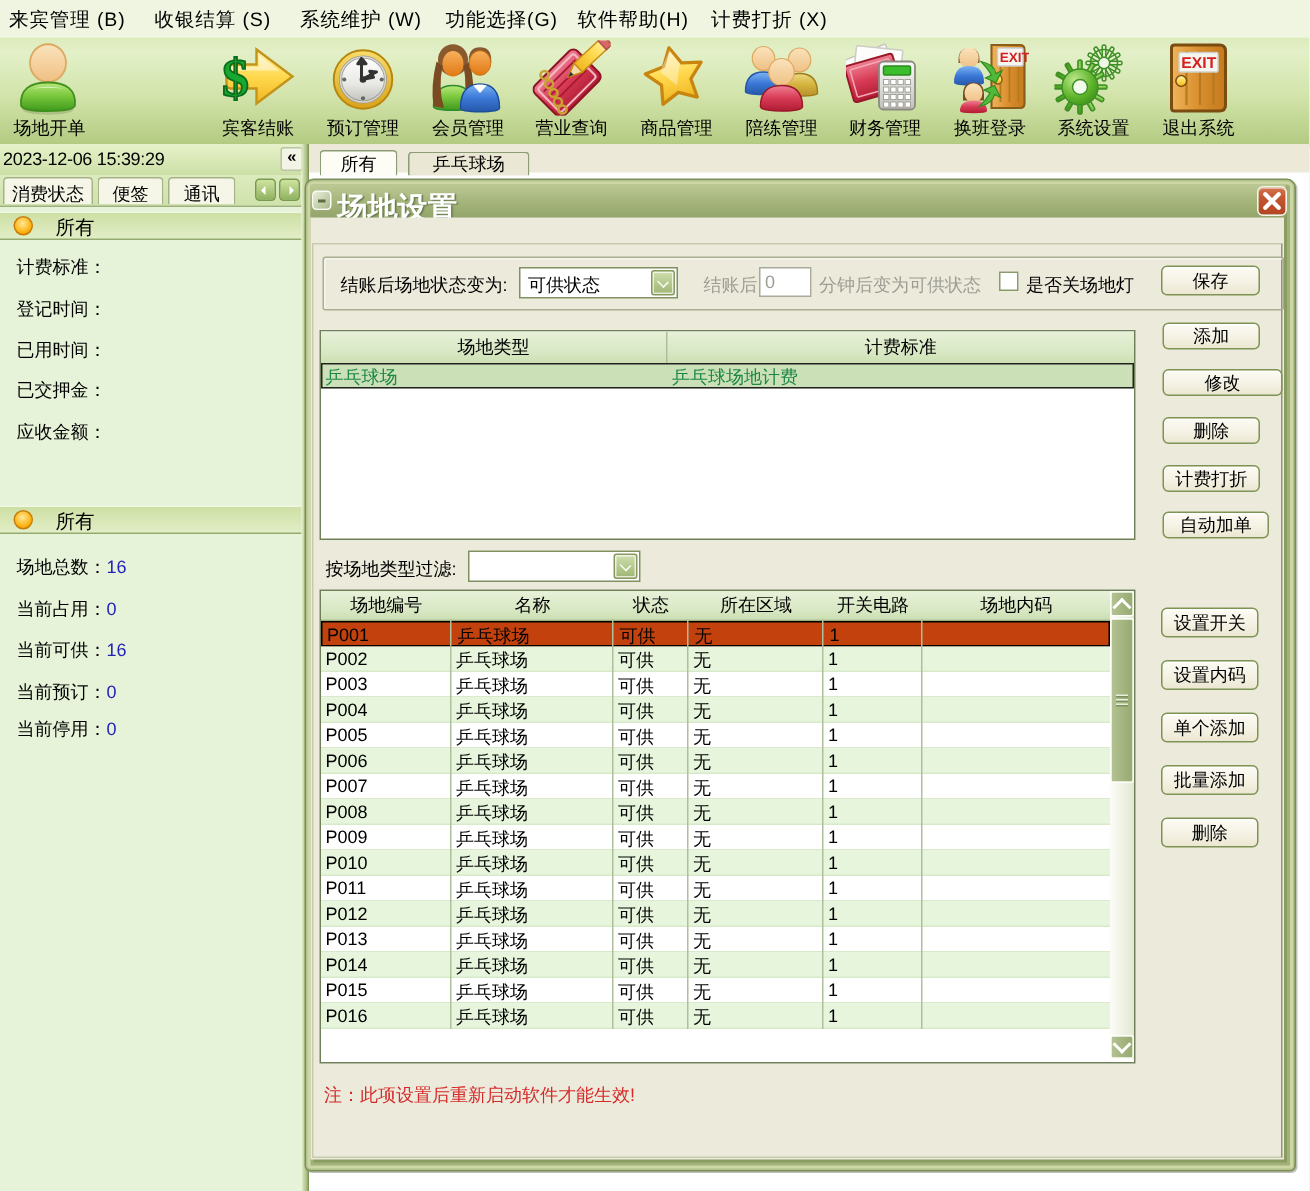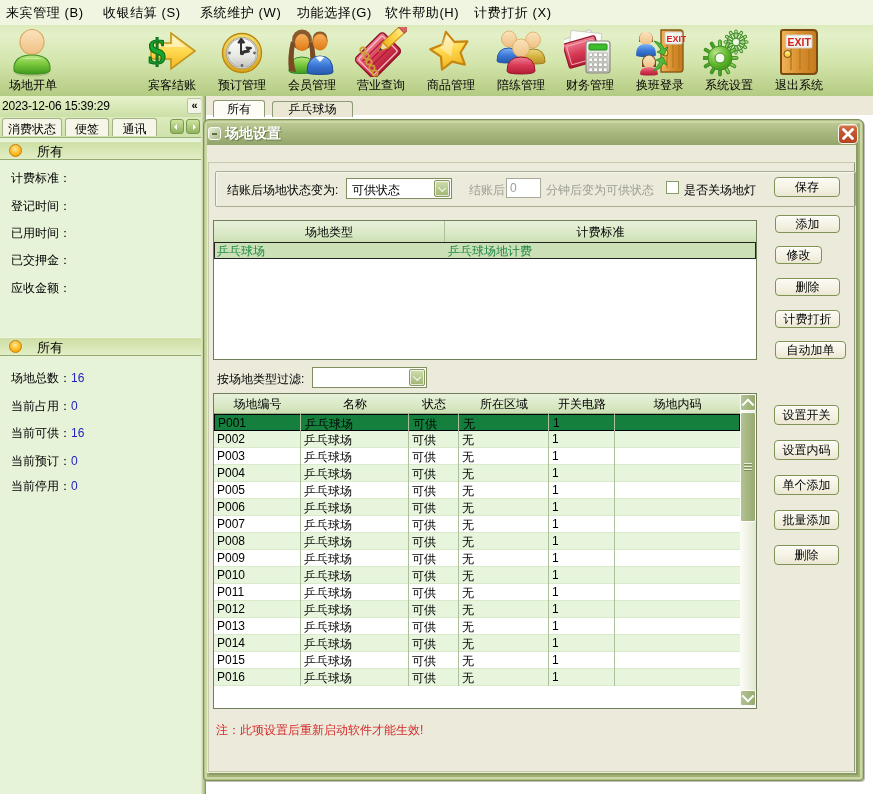--- a/index.html
+++ b/index.html
@@ -38,21 +38,21 @@
 
 #mdi{left:201px;top:115px;width:672px;height:679px;background:#fff}
 #splitter{left:201px;top:96px;width:5px;height:698px;background:linear-gradient(90deg,#e2eecb,#a8bb80 70%,#76894e)}
 
 #dlgframe{left:203px;top:119px;width:661px;height:662px;border-radius:6px 6px 4px 4px;
   background:#8b9c63;border:1px solid #7d8f58;box-sizing:border-box;
   box-shadow:inset 0 0 0 1px #b3c18a, inset 0 0 0 3px #ccd7a5, inset 0 0 0 5px #a2b178, inset 0 0 0 7px #8b9c63, 1px 1px 0 rgba(150,150,140,.6)}
 #dlgtitle{left:207px;top:123px;width:650px;height:22px;background:linear-gradient(180deg,#bcc994 0%,#a8b77e 45%,#93a56a 100%)}
 #dlgicon{left:208px;top:127px;width:13px;height:13px;border:1px solid #fbfcf6;border-radius:3px;background:linear-gradient(135deg,#e9efdb,#a9b88b);box-sizing:border-box}
 #dlgicon:after{content:"";position:absolute;left:3px;top:5px;width:5px;height:2px;background:#5d6e41}
-#dlgtext{left:225px;top:125px;font-size:14px;font-weight:bold;color:#fff;text-shadow:1px 1px 1px #66764a;letter-spacing:0px}
+#dlgtext{left:225px;top:125px;font-size:20px;font-weight:bold;color:#fff;text-shadow:1px 1px 1px #66764a;letter-spacing:0px}
 #dlgclose{left:838px;top:124px;width:20px;height:20px;border-radius:4px;border:1px solid #f4f6ec;
   background:linear-gradient(180deg,#d4764f 0%,#c35531 40%,#b34524 100%);box-sizing:border-box;
   box-shadow:inset 0 1px 0 rgba(255,255,255,.45)}
 #dlgbody{left:207px;top:145px;width:649px;height:628px;background:#eceadb}
 #innerpanel{left:208px;top:162px;width:647px;height:610px;border:1px solid #c6cbae;box-sizing:border-box;border-right-color:#8d9779;border-bottom-color:#c6cbae}
 #groupbox1{left:215px;top:171px;width:641px;height:36px;border:1px solid #a9ae92;border-radius:2px;box-sizing:border-box;box-shadow:inset 1px 1px 0 #f7f6ee}
 .dtext{position:absolute;font-size:12px;white-space:pre}
 .gray{color:#9d9d94}
 .green{color:#1d8747}
 .red{color:#d42a2a}
@@ -421,21 +421,21 @@
 
 <div class="tbl" style="left:213px;top:393px;width:544px;height:316px"></div>
 <div class="thead" style="left:214px;top:394px;width:526px;height:19px">
   <span class="th" style="left:0px;width:87px">场地编号</span>
   <span class="th" style="left:87px;width:108px">名称</span>
   <span class="th" style="left:195px;width:50px">状态</span>
   <span class="th" style="left:245px;width:90px">所在区域</span>
   <span class="th" style="left:335px;width:66px">开关电路</span>
   <span class="th" style="left:401px;width:125px">场地内码</span>
 </div>
-<div class="trow" style="top:414px;border:1px solid #000;background:#15803d">
+<div class="trow" style="top:414px;border:1px solid #000;background:#c2410c">
     <span class="cc1">P001</span>
     <span class="cc2">乒乓球场</span>
     <span class="cc3">可供</span>
     <span class="cc4">无</span>
     <span class="cc5">1</span>
   </div>
 <div class="trow alt" style="top:431px">
     <span class="cc1">P002</span>
     <span class="cc2">乒乓球场</span>
     <span class="cc3">可供</span>
@@ -551,21 +551,21 @@
 <div class="sbtn" id="sup" style="left:740px;top:394px;height:17px">
     <span class="sarr"></span>
   </div>
 <div id="sthumb"></div>
 <div class="sbtn" id="sdown" style="left:740px;top:690px;height:16px">
     <span class="sarr"></span>
   </div>
 
 <div class="dtext red" style="left:216px;top:722px">注：此项设置后重新启动软件才能生效!</div>
 <div class="btn" style="left:775px;top:215px;width:65px;height:18px;line-height:16px">添加</div>
-<div class="btn" style="left:775px;top:246px;width:47px;height:18px;line-height:16px">修改</div>
+<div class="btn" style="left:775px;top:246px;width:80px;height:18px;line-height:16px">修改</div>
 <div class="btn" style="left:775px;top:278px;width:65px;height:18px;line-height:16px">删除</div>
 <div class="btn" style="left:775px;top:310px;width:65px;height:18px;line-height:16px">计费打折</div>
 <div class="btn" style="left:775px;top:341px;width:71px;height:18px;line-height:16px">自动加单</div>
 <div class="btn" style="left:774px;top:405px;width:65px;height:20px;line-height:18px">设置开关</div>
 <div class="btn" style="left:774px;top:440px;width:65px;height:20px;line-height:18px">设置内码</div>
 <div class="btn" style="left:774px;top:475px;width:65px;height:20px;line-height:18px">单个添加</div>
 <div class="btn" style="left:774px;top:510px;width:65px;height:20px;line-height:18px">批量添加</div>
 <div class="btn" style="left:774px;top:545px;width:65px;height:20px;line-height:18px">删除</div>
 
 </body></html>

